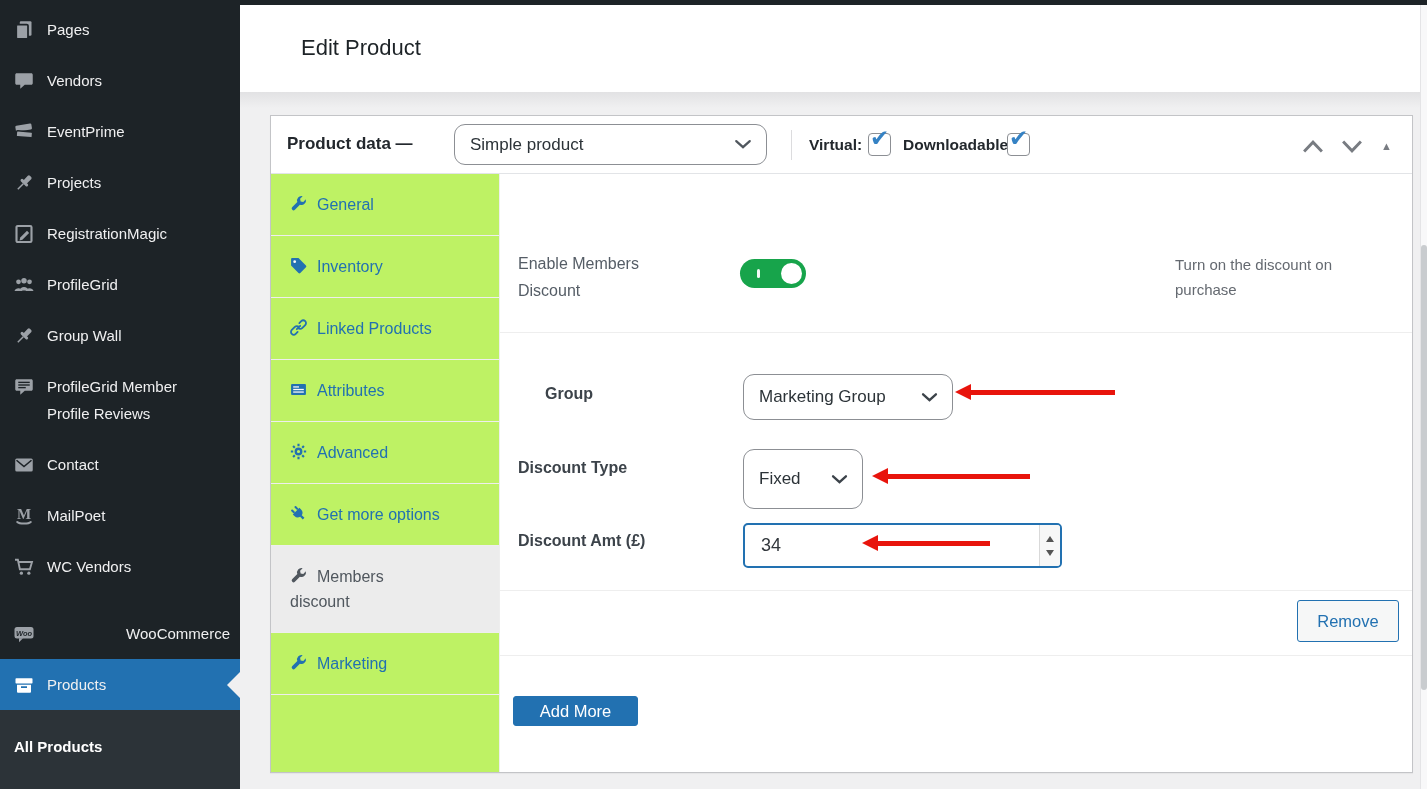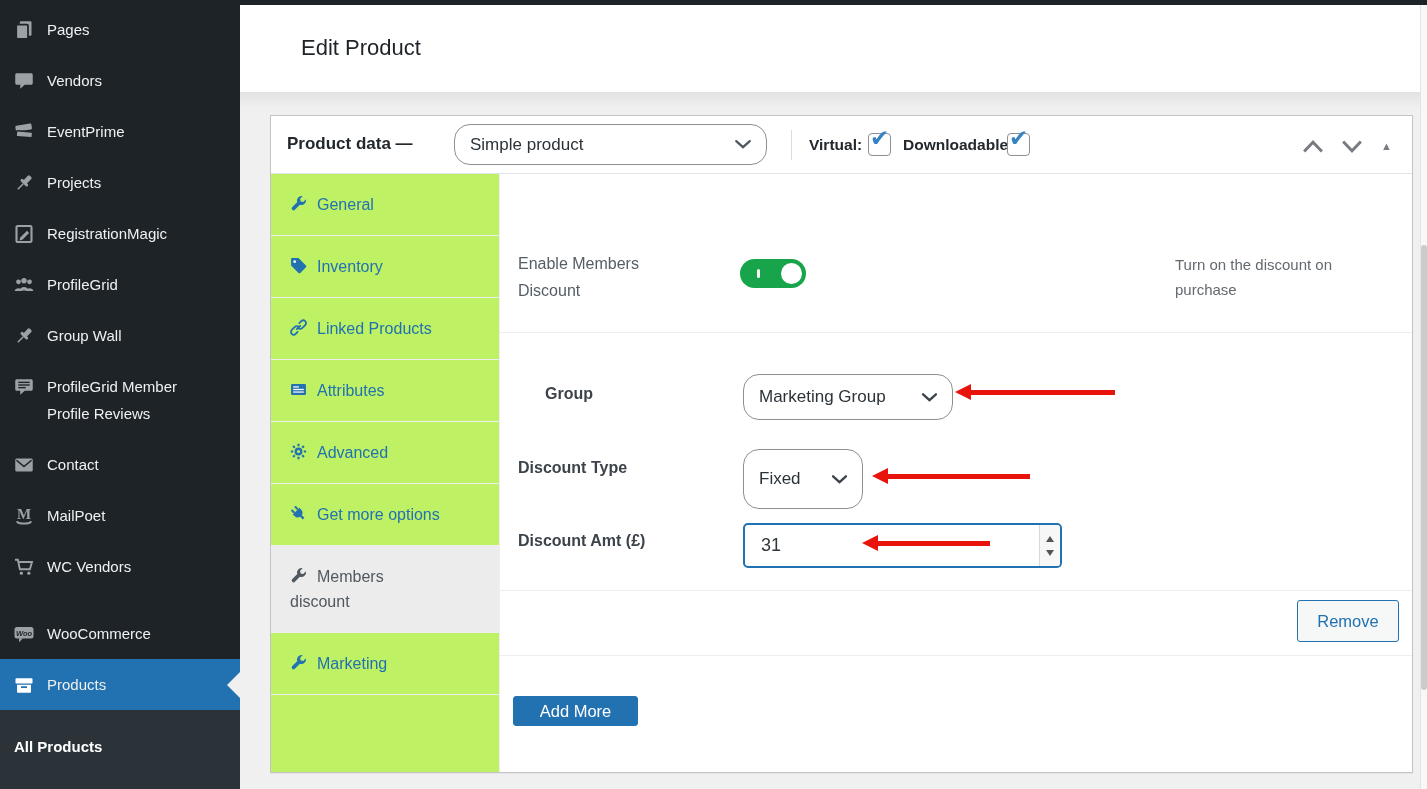--- a/index.html
+++ b/index.html
@@ -13,21 +13,21 @@
   
   .sidebar { position:absolute; left:0; top:0; width:240px; height:789px;
     background:#1d2327; color:#f0f0f1; display:flex; flex-direction:column; z-index:6; }
   #sidebar-menu { padding-top:4px; }
   .sb-item { display:flex; align-items:flex-start; padding:12px 10px 12px 14px;
     font-size:15px; line-height:27px; cursor:pointer; position:relative; }
   .sb-icon { width:20px; height:20px; margin:4px 13px 0 0; color:#9ca1a7; flex:none; }
   .sb-icon svg { width:20px; height:20px; display:block; }
   .sb-label { color:#f0f0f1; }
   .sb-item.narrow .sb-label { max-width:140px; }
-  .sb-item.gap { margin-top:16px; }
+  .sb-item.gap { margin-top:16px;justify-content:space-between; }
   .sb-item.active { background:#2271b1; }
   .sb-item.active .sb-icon { color:#fff; }
   .sb-item.active::after { content:''; position:absolute; right:0; top:50%; margin-top:-13px;
     border-top:13px solid transparent; border-bottom:13px solid transparent; border-right:13px solid #f0f0f1; }
   #sidebar-submenu { flex:1; background:#2c3338; padding-top:17px; }
   #sidebar-submenu .sb-item { padding:6px 12px 6px 14px; }
   #sidebar-submenu .sb-label { font-weight:bold; color:#fff; }
 
   
   .main { position:absolute; left:240px; top:0; right:0; height:789px; }
@@ -36,21 +36,21 @@
   .page-title { position:absolute; left:61px; top:30px; margin:0; font-size:22px; font-weight:500; color:#1d2327; }
   .content { position:absolute; top:92px; left:0; right:0; bottom:0; background:#f0f0f1; }
   .content::before { content:''; position:absolute; top:0; left:0; right:0; height:16px;
     background:linear-gradient(#dddddf, #f0f0f1); opacity:.75; }
 
   
   .metabox { position:absolute; left:30px; top:23px; width:1143px; height:658px;
     background:#fff; border:1px solid #c3c4c7; box-shadow:0 1px 1px rgba(0,0,0,.04); }
   .mb-header { position:relative; height:58px; border-bottom:1px solid #e2e4e7; background:#fff; }
   .mb-title { position:absolute; left:16px; top:18px; font-size:17px; font-weight:600; color:#23282d; }
-  .select-box { border:1px solid #8c8f94; border-radius:16px; background:#fff;
+  .select-box { border:1px solid #8c8f94; border-radius:11px; background:#fff;
     display:flex; align-items:center; padding:0 15px; color:#2c3338; cursor:pointer; }
   .select-box .sel-chev { margin-left:auto; flex:none; }
   .type-select { position:absolute; left:183px; top:8px; width:313px; height:41px; font-size:17px; }
   .vdivider { position:absolute; left:520px; top:14px; height:30px; width:1px; background:#dcdcde; }
   .hchk-label { position:absolute; top:20px; font-size:15.5px; font-weight:600; color:#23282d; }
   .lbl-virtual { left:538px; }
   .lbl-downloadable { left:632px; }
   .checkbox { position:absolute; top:17px; width:23px; height:23px; border:1px solid #8c8f94;
     border-radius:4px; background:#fff; cursor:pointer; }
   .checkbox .check { position:absolute; left:1px; top:-7px; font-size:23px; line-height:1;
@@ -389,21 +389,21 @@
             <svg class="sel-chev" width="15" height="9" viewBox="0 0 14 8" fill="none" stroke="#3c434a" stroke-width="2.2" stroke-linecap="round">
                 <path d="M1 1l6 5.4L13 1"></path>
               </svg>
           </div>
           <div class="red-arrow arrow-dtype">
               <span class="shaft"></span>
             </div>
 
           <span class="field-label fl-damt">Discount Amt (£)</span>
           <div class="amt-input">
-            <span class="value">31</span>
+            <span class="value">34</span>
             <span class="spinner">
               <span class="spin-btn spin-up"></span>
               <span class="spin-btn spin-down"></span>
             </span>
           </div>
           <div class="red-arrow arrow-damt">
               <span class="shaft"></span>
             </div>
 
           <div class="sep sep-2"></div>

